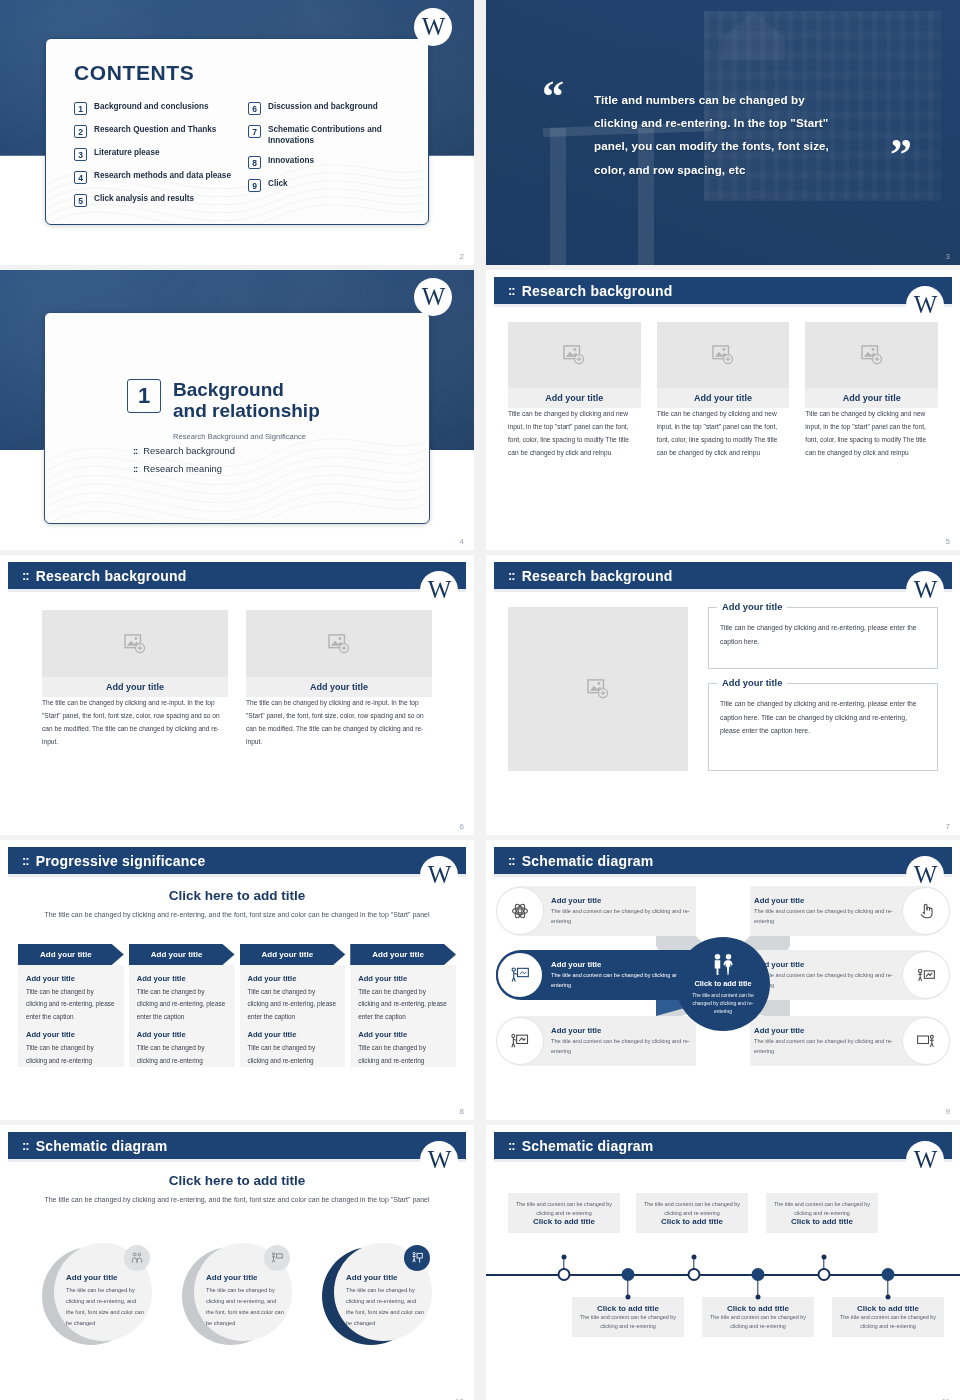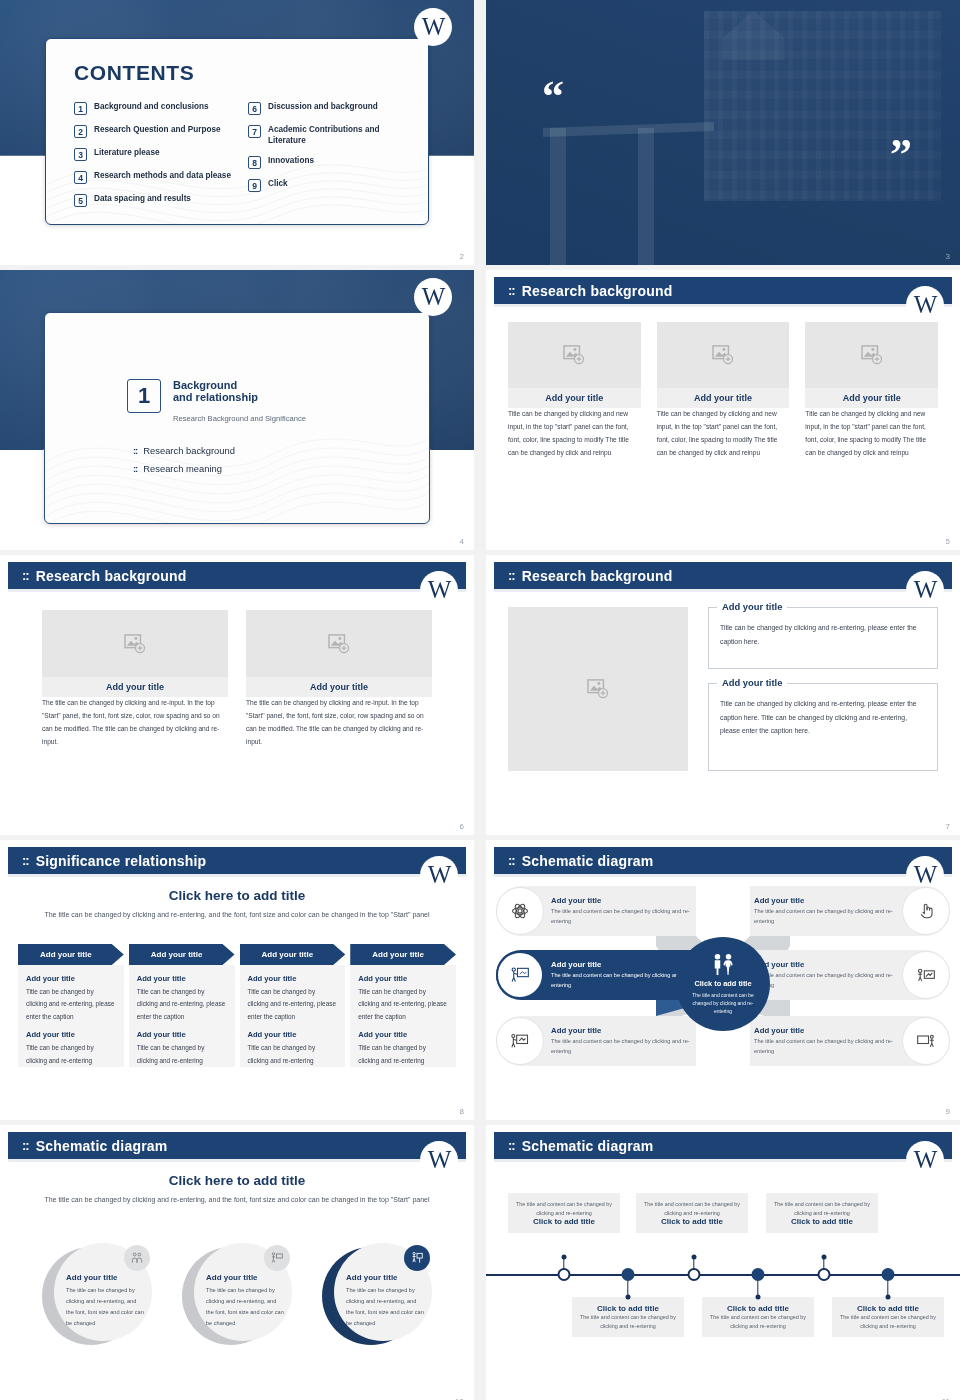--- a/index.html
+++ b/index.html
@@ -171,21 +171,21 @@
     box-shadow: 0 1px 5px rgba(0,0,0,.18); overflow:hidden;
   }
   .s-section .wave { position:absolute; left:0; right:0; bottom:0; height:130px; opacity:.55; }
   .sec-row { position:absolute; left: 82px; top: 66px; display:flex; align-items:flex-start; gap: 12px; }
   .sec-num {
     width: 34px; height: 34px; flex:0 0 34px;
     border: 1.5px solid #2a4f7d; border-radius: 3px;
     display:flex; align-items:center; justify-content:center;
     font-size: 22px; font-weight: 700; color:#1b3a63;
   }
-  .sec-h1 { font-size: 11px; font-weight: 700; color:#1b3a63; line-height:1.12; }
+  .sec-h1 { font-size: 19px; font-weight: 700; color:#1b3a63; line-height:1.12; }
   .sec-sub { font-size: 7.6px; color:#5b6878; margin-top: 10px; }
   .sec-bullets { position:absolute; left: 88px; top: 132px; }
   .sec-bul { font-size: 9.4px; color:#1c2b40; margin-bottom: 7px; display:flex; gap:6px; }
   .sec-bul .dd { color:#1b3a63; font-weight:700; letter-spacing:-1px; }
 
   
   .bar {
     position: absolute; left: 8px; right: 8px; top: 7px; height: 27px;
     background: #1d4374;
     display:flex; align-items:center; padding-left: 14px;
@@ -353,43 +353,43 @@
       </svg>
       <div class="ct-title">CONTENTS</div>
       <div class="ct-cols">
         <div>
           <div class="ct-item">
               <span class="ct-num">1</span>
               <span class="ct-txt">Background and conclusions</span>
             </div>
           <div class="ct-item">
               <span class="ct-num">2</span>
-              <span class="ct-txt">Research Question and Purpose</span>
+              <span class="ct-txt">Research Question and Thanks</span>
             </div>
           <div class="ct-item">
               <span class="ct-num">3</span>
               <span class="ct-txt">Literature please</span>
             </div>
           <div class="ct-item">
               <span class="ct-num">4</span>
               <span class="ct-txt">Research methods and data please</span>
             </div>
           <div class="ct-item">
               <span class="ct-num">5</span>
-              <span class="ct-txt">Data spacing and results</span>
+              <span class="ct-txt">Click analysis and results</span>
             </div>
         </div>
         <div>
           <div class="ct-item">
               <span class="ct-num">6</span>
               <span class="ct-txt">Discussion and background</span>
             </div>
           <div class="ct-item">
               <span class="ct-num">7</span>
-              <span class="ct-txt">Academic Contributions and Literature</span>
+              <span class="ct-txt">Schematic Contributions and Innovations</span>
             </div>
           <div class="ct-item">
               <span class="ct-num">8</span>
               <span class="ct-txt">Innovations</span>
             </div>
           <div class="ct-item">
               <span class="ct-num">9</span>
               <span class="ct-txt">Click</span>
             </div>
         </div>
@@ -405,20 +405,21 @@
     <div class="photo">
       <div class="bldg">
           <div class="win"></div>
         </div>
       <div class="arch">
           <div class="beam"></div>
         </div>
     </div>
     <div class="qmark qopen">“</div>
     <div class="qmark qclose">”</div>
+    <div class="qtext">Title and numbers can be changed by clicking and re-entering. In the top "Start" panel, you can modify the fonts, font size, color, and row spacing, etc</div>
     <div class="pagenum">3</div>
   </div>
 
   <div class="slide s-section">
     <div class="bg"></div>
     <div class="cutout"></div>
     <div class="card">
       <svg class="wave" viewBox="0 0 386 130" preserveAspectRatio="none">
         <g fill="none" stroke="#cfd2d6" stroke-width=".35">
           <path d="M0 70 C70 24 150 104 230 60 C300 24 350 72 386 44"></path>
@@ -575,21 +576,21 @@
           <p>Title can be changed by clicking and re-entering, please enter the caption here. Title can be changed by clicking and re-entering, please enter the caption here.</p>
         </div>
       </div>
     </div>
     <div class="pagenum">7</div>
   </div>
 
   <div class="slide s8">
     <div class="bar">
       <span class="bar-dots">::</span>
-      <span class="bar-title">Significance relationship</span>
+      <span class="bar-title">Progressive significance</span>
     </div>
     <div class="wlogo onbar">
         <span>W</span>
       </div>
     <div class="head">
       <div class="h1">Click here to add title</div>
       <div class="h2">The title can be changed by clicking and re-entering, and the font, font size and color can be changed in the top "Start" panel</div>
     </div>
     <div class="arrows">
       <div class="chev">

